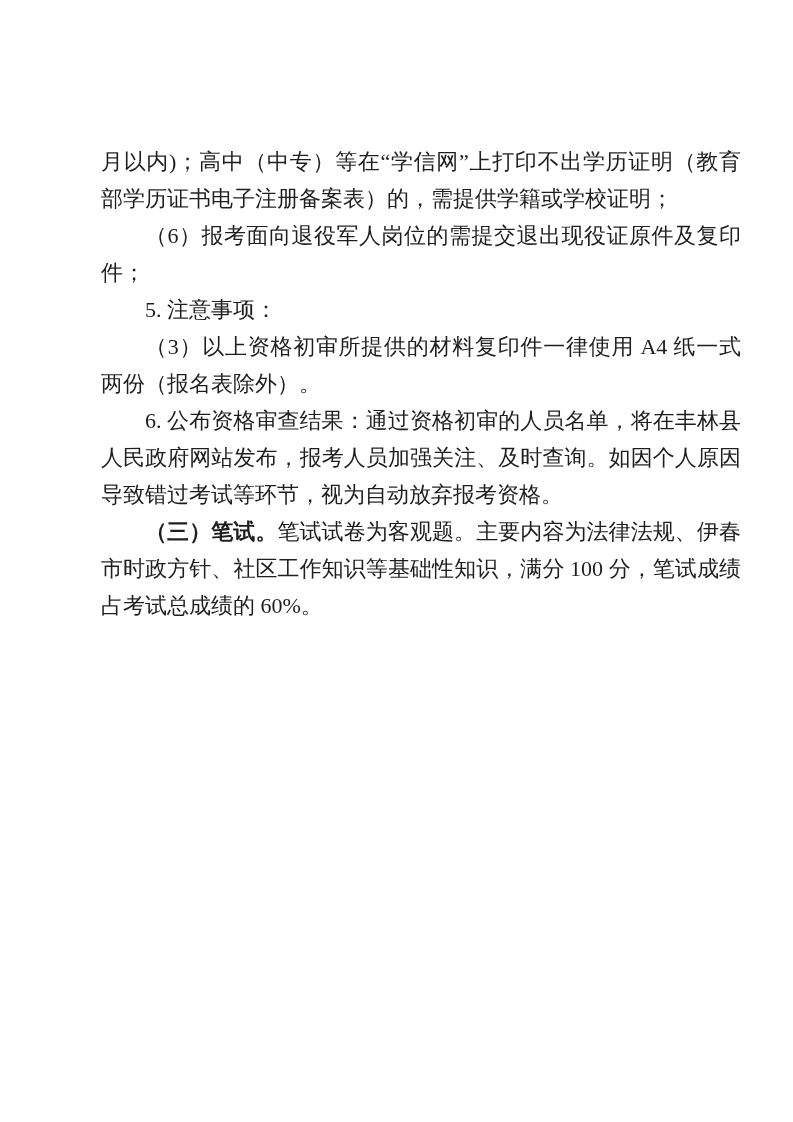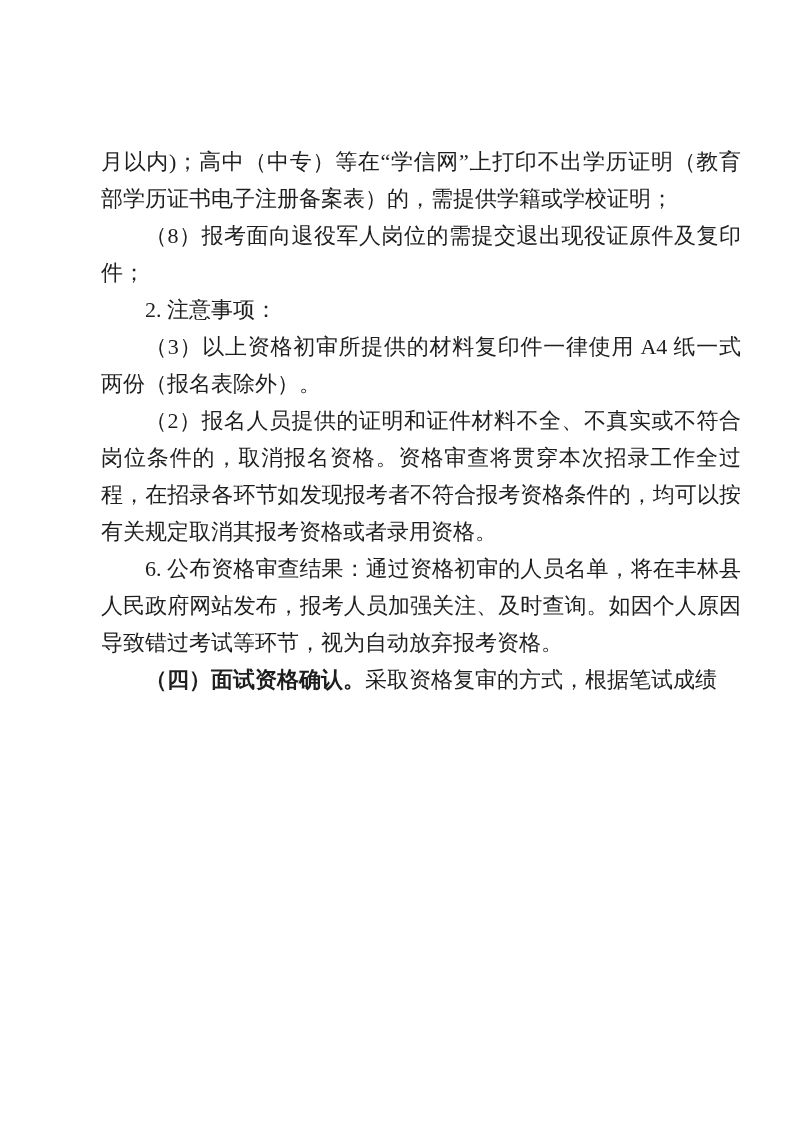--- a/index.html
+++ b/index.html
@@ -47,21 +47,20 @@
     line-height: 22px;
     color: #1e1e1e;
   }
 </style>
 </head>
 <body>
 
 <div class="page">
   <div class="doc-body" id="doc-body">
       <p class="para no-indent">月以内)；高中（中专）等在“学信网”上打印不出学历证明（教育部学历证书电子注册备案表）的，需提供学籍或学校证明；</p>
-      <p class="para">（8）报考面向退役军人岗位的需提交退出现役证原件及复印件；</p>
-      <p class="para">2. 注意事项：</p>
+      <p class="para">（6）报考面向退役军人岗位的需提交退出现役证原件及复印件；</p>
+      <p class="para">5. 注意事项：</p>
       <p class="para">（3）以上资格初审所提供的材料复印件一律使用 A4 纸一式两份（报名表除外）。</p>
-      <p class="para">（2）报名人员提供的证明和证件材料不全、不真实或不符合岗位条件的，取消报名资格。资格审查将贯穿本次招录工作全过程，在招录各环节如发现报考者不符合报考资格条件的，均可以按有关规定取消其报考资格或者录用资格。</p>
       <p class="para">6. 公布资格审查结果：通过资格初审的人员名单，将在丰林县人民政府网站发布，报考人员加强关注、及时查询。如因个人原因导致错过考试等环节，视为自动放弃报考资格。</p>
-      <p class="para"><b class="lead">（四）面试资格确认。</b>采取资格复审的方式，根据笔试成绩</p>
+      <p class="para"><b class="lead">（三）笔试。</b>笔试试卷为客观题。主要内容为法律法规、伊春市时政方针、社区工作知识等基础性知识，满分 100 分，笔试成绩占考试总成绩的 60%。</p>
     </div>
   <div class="page-number">4</div>
 </div>
 
 </body></html>

